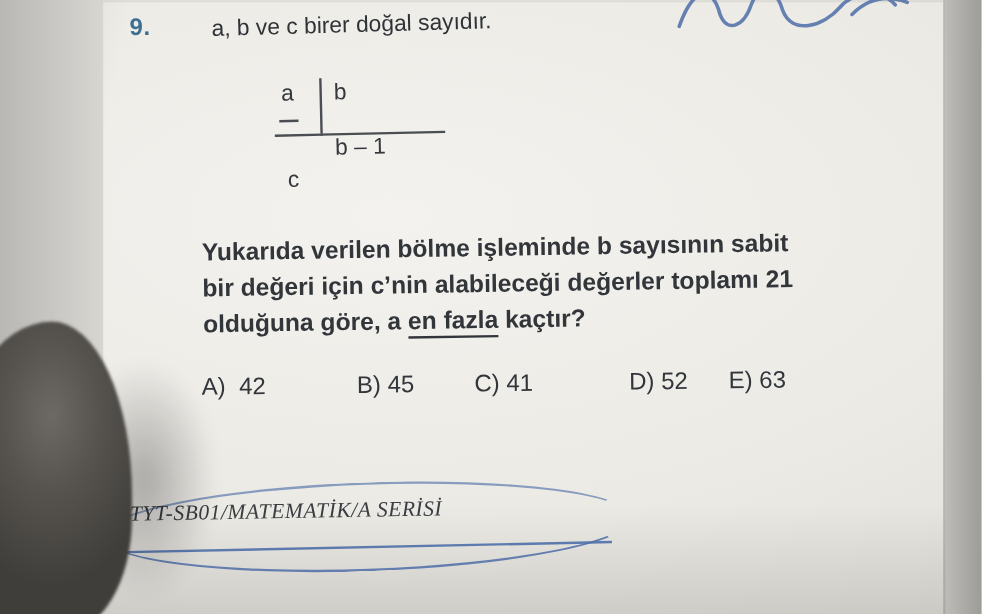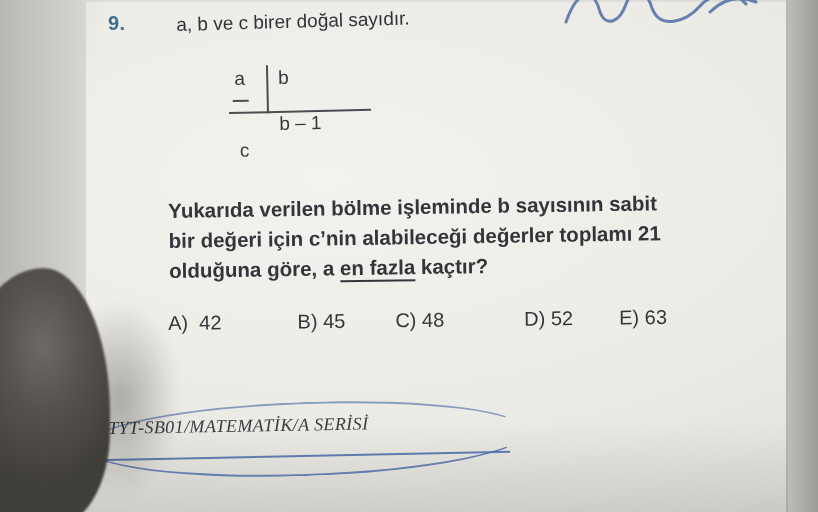--- a/index.html
+++ b/index.html
@@ -180,21 +180,21 @@
     transform: rotate(-0.7deg);
     transform-origin: left top;
   }
   .options span.opt {
     display: inline-block;
   }
   .opt-a { margin-left: 0px; }
   .opt-b { margin-left: 76px; }
   .opt-c { margin-left: 50px; }
   .opt-d { margin-left: 80px; }
-  .opt-e { margin-left: 46px; }
+  .opt-e { margin-left: 34px; }
 
   .footer-code {
     position: absolute;
     left: 108px;
     top: 418px;
     font-family: "Liberation Serif", serif;
     font-style: italic;
     font-size: 18px;
     letter-spacing: .4px;
     color: #3a3e42;
@@ -274,21 +274,21 @@
     <span class="c">c</span>
   </div>
 
   <div class="body-text">
     <div>Yukarıda verilen bölme işleminde b sayısının sabit</div>
     <div>bir değeri için c’nin alabileceği değerler toplamı 21</div>
     <div><span>olduğuna göre, a </span><span class="u-line">en fazla</span><span> kaçtır?</span></div>
   </div>
 
   <div class="options">
-    <span class="opt opt-a"><span>A)</span>&nbsp;&nbsp;<span>42</span></span><span class="opt opt-b"><span>B)</span>&nbsp;<span>45</span></span><span class="opt opt-c"><span>C)</span>&nbsp;<span>48</span></span><span class="opt opt-d"><span>D)</span>&nbsp;<span>52</span></span><span class="opt opt-e"><span>E)</span>&nbsp;<span>63</span></span>
+    <span class="opt opt-a"><span>A)</span>&nbsp;&nbsp;<span>42</span></span><span class="opt opt-b"><span>B)</span>&nbsp;<span>45</span></span><span class="opt opt-c"><span>C)</span>&nbsp;<span>41</span></span><span class="opt opt-d"><span>D)</span>&nbsp;<span>52</span></span><span class="opt opt-e"><span>E)</span>&nbsp;<span>63</span></span>
   </div>
 
   <div class="ink-oval"></div>
   <div class="footer-code">TYT-SB01/MATEMATİK/A SERİSİ</div>
   <div class="ink-underline"></div>
 
   <div class="thumb-shadow"></div>
   <div class="thumb"></div>
 </div>
 

